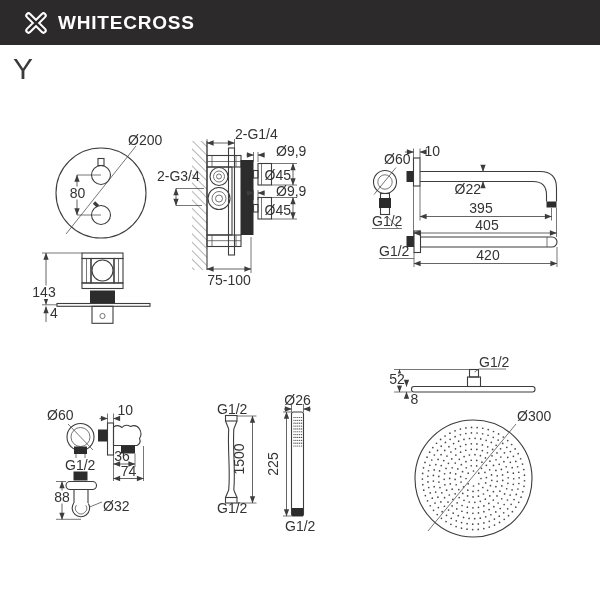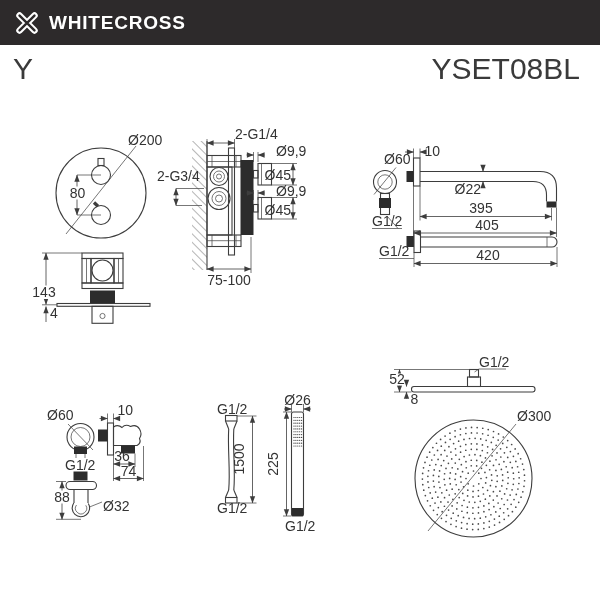--- a/index.html
+++ b/index.html
@@ -1,19 +1,19 @@
 <!DOCTYPE html>
 <html><head>
 <meta charset="utf-8">
 <style>
   html,body{margin:0;padding:0;background:#fff;}
   body{width:600px;height:600px;font-family:"Liberation Sans",sans-serif;overflow:hidden;}
   .stage{position:relative;width:600px;height:600px;background:#fff;}
   .header{position:absolute;top:0;left:0;width:600px;height:45px;background:#2d2a2b;
-          display:flex;align-items:center;padding-left:13px;box-sizing:border-box;}
+          display:flex;align-items:center;padding-left:22px;box-sizing:border-box;}
   .brand{color:#ffffff;font-size:19px;font-weight:700;letter-spacing:.8px;margin-left:8px;}
   .series{position:absolute;left:13px;top:52px;font-size:30px;color:#3a3a3a;}
   .model{position:absolute;right:20px;top:52px;font-size:30px;color:#3a3a3a;}
   svg.draw{position:absolute;left:0;top:0;}
   .ln{fill:none;stroke:#3d3d3d;stroke-width:1.1;}
   .tn{fill:none;stroke:#4a4a4a;stroke-width:.75;}
   .dim{fill:none;stroke:#3d3d3d;stroke-width:.8;}
   .blk{fill:#2c2c2c;stroke:none;}
   .lbl{font-size:14px;fill:#333333;}
   .bg{fill:#ffffff;stroke:none;}
@@ -25,21 +25,20 @@
 
   <div class="header">
     <svg width="28" height="28" viewBox="0 0 30 30">
       <path d="M7,7 L23,23 M23,7 L7,23" stroke="#ffffff" stroke-width="7" stroke-linecap="round" fill="none"></path>
       <path d="M7,7 L23,23 M23,7 L7,23" stroke="#2d2a2b" stroke-width="2.6" stroke-linecap="round" fill="none"></path>
     </svg>
     <span class="brand">WHITECROSS</span>
   </div>
 
   <div class="series">Y</div>
-  <div class="model">YSET08BL</div>
 
   <svg class="draw" width="600" height="600" viewBox="0 0 600 600">
     <defs>
       <marker id="arr" viewBox="0 0 10 10" refX="9.5" refY="5" markerWidth="8" markerHeight="7" orient="auto-start-reverse" markerUnits="userSpaceOnUse">
         <path d="M0,1.2 L10,5 L0,8.8 Z" fill="#3d3d3d"></path>
       </marker>
       <pattern id="hatch" width="6" height="6" patternUnits="userSpaceOnUse" patternTransform="rotate(-45 0 0)">
         <line x1="0" y1="0" x2="0" y2="6" stroke="#5a5a5a" stroke-width="0.9"></line>
       </pattern>
     </defs>

